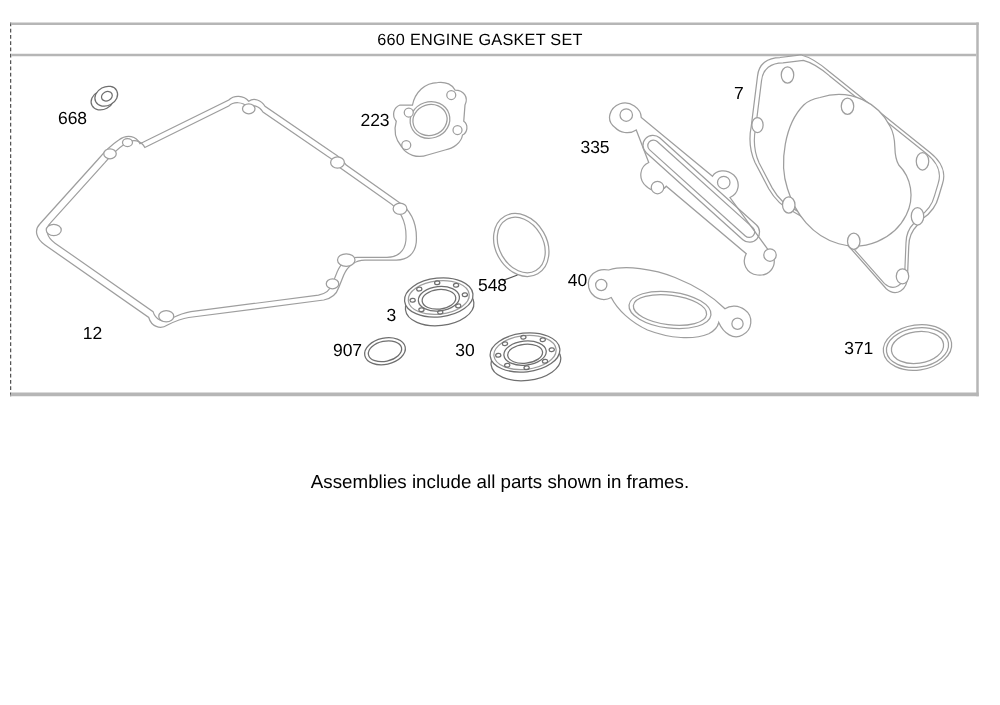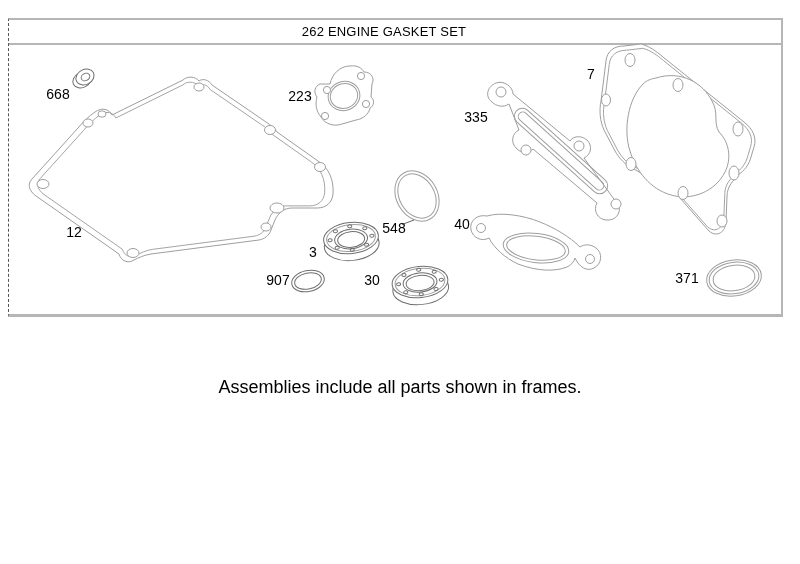--- a/index.html
+++ b/index.html
@@ -41,35 +41,35 @@
     position:absolute;
     transform:translate(-50%,-50%);
     font-size:14px;
     white-space:nowrap;
   }
   .caption{
     position:absolute;
     left:0;right:0;
     top:377px;
     text-align:center;
-    font-size:18px;
+    font-size:15px;
   }
   
   .ln  {stroke:#9e9e9e;fill:none;stroke-width:1;}
   .lnf {stroke:#9e9e9e;fill:#fff;stroke-width:1;}
   .ld  {stroke:#6f6f6f;fill:none;stroke-width:1;}
   .ldf {stroke:#6f6f6f;fill:#fff;stroke-width:1;}
 </style>
 </head>
 <body>
 
 <div class="page">
 
   <div class="frame">
-    <div class="frame-title">262 ENGINE GASKET SET</div>
+    <div class="frame-title">660 ENGINE GASKET SET</div>
   </div>
 
   <svg class="diagram" viewBox="0 0 800 564" xmlns="http://www.w3.org/2000/svg">
 
     <g>
       <ellipse class="ldf" cx="82" cy="80" rx="9.5" ry="7.5" transform="rotate(-28 82 80)"></ellipse>
       <ellipse class="ldf" cx="85" cy="77" rx="9.5" ry="7.5" transform="rotate(-28 85 77)"></ellipse>
       <ellipse class="ldf" cx="85.5" cy="77" rx="4.5" ry="3.6" transform="rotate(-28 85.5 77)"></ellipse>
     </g>
 
@@ -175,21 +175,21 @@
     </g>
 
     <g>
       <ellipse class="lnf" cx="734" cy="278" rx="27.5" ry="18" transform="rotate(-8 734 278)"></ellipse>
       <ellipse class="ln" cx="734" cy="278" rx="25" ry="15.7" transform="rotate(-8 734 278)"></ellipse>
       <ellipse class="ln" cx="734" cy="278" rx="21" ry="12.7" transform="rotate(-8 734 278)"></ellipse>
     </g>
   </svg>
 
   <span class="part-label" style="left:58px;top:94px">668</span>
-  <span class="part-label" style="left:74px;top:232px">12</span>
+  <span class="part-label" style="left:74px;top:266px">12</span>
   <span class="part-label" style="left:300px;top:96px">223</span>
   <span class="part-label" style="left:394px;top:228px">548</span>
   <span class="part-label" style="left:313px;top:252px">3</span>
   <span class="part-label" style="left:278px;top:280px">907</span>
   <span class="part-label" style="left:372px;top:280px">30</span>
   <span class="part-label" style="left:476px;top:117px">335</span>
   <span class="part-label" style="left:462px;top:224px">40</span>
   <span class="part-label" style="left:591px;top:74px">7</span>
   <span class="part-label" style="left:687px;top:278px">371</span>
 

